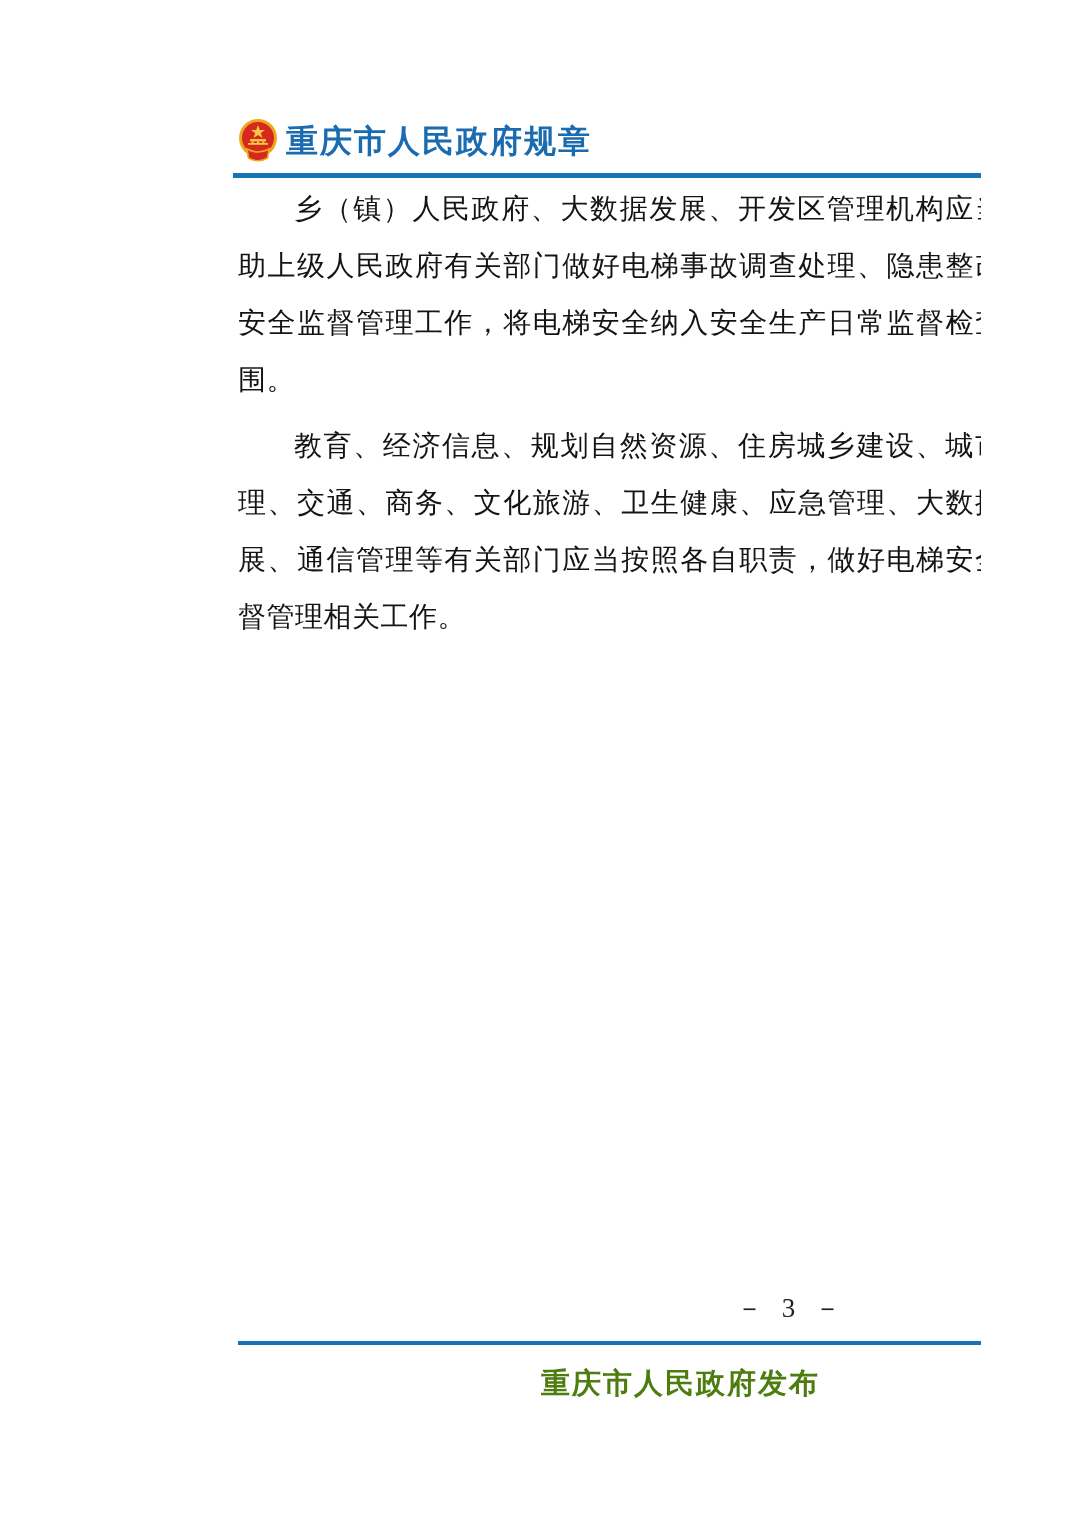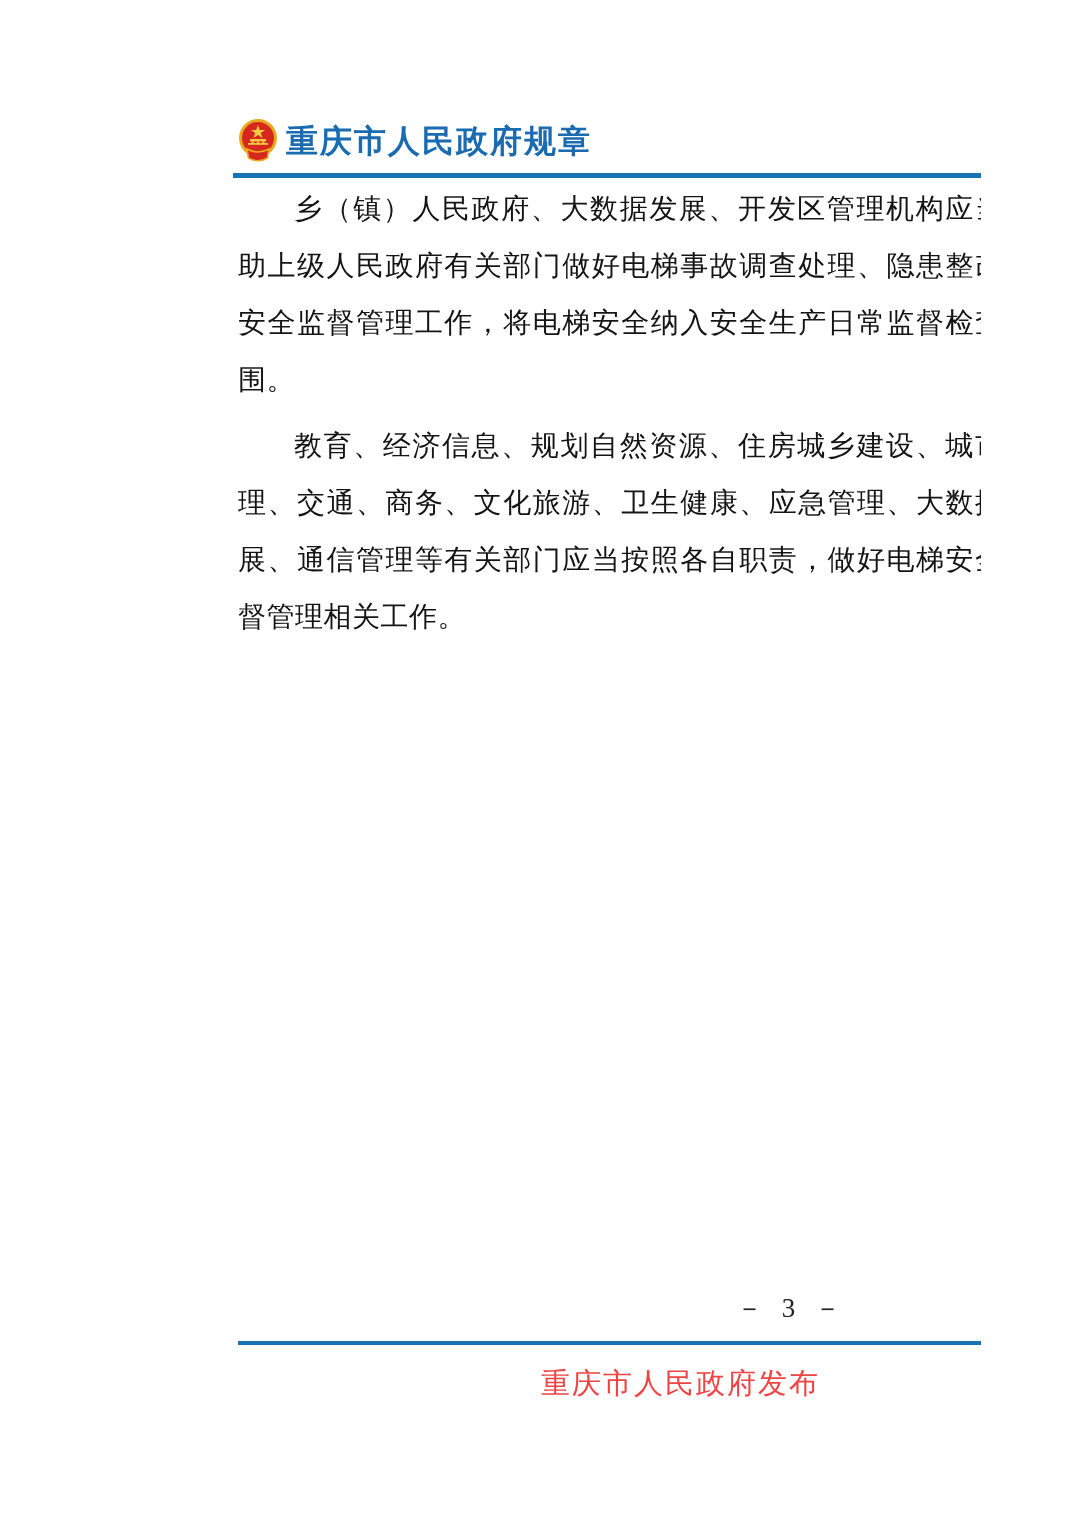--- a/index.html
+++ b/index.html
@@ -84,22 +84,22 @@
     left: 145px;
     width: 793px;
     height: 4px;
     background: #1773b3;
   }
   .footer-publisher {
     position: absolute;
     top: 1364px;
     right: 161px;
     font-size: 29px;
-    font-weight: normal;
-    color: #ef4444;
+    font-weight: bold;
+    color: #4d7c0f;
     letter-spacing: 2px;
     white-space: nowrap;
   }
 </style>
 </head>
 <body>
 
 <div class="page">
 
   <div class="header">

